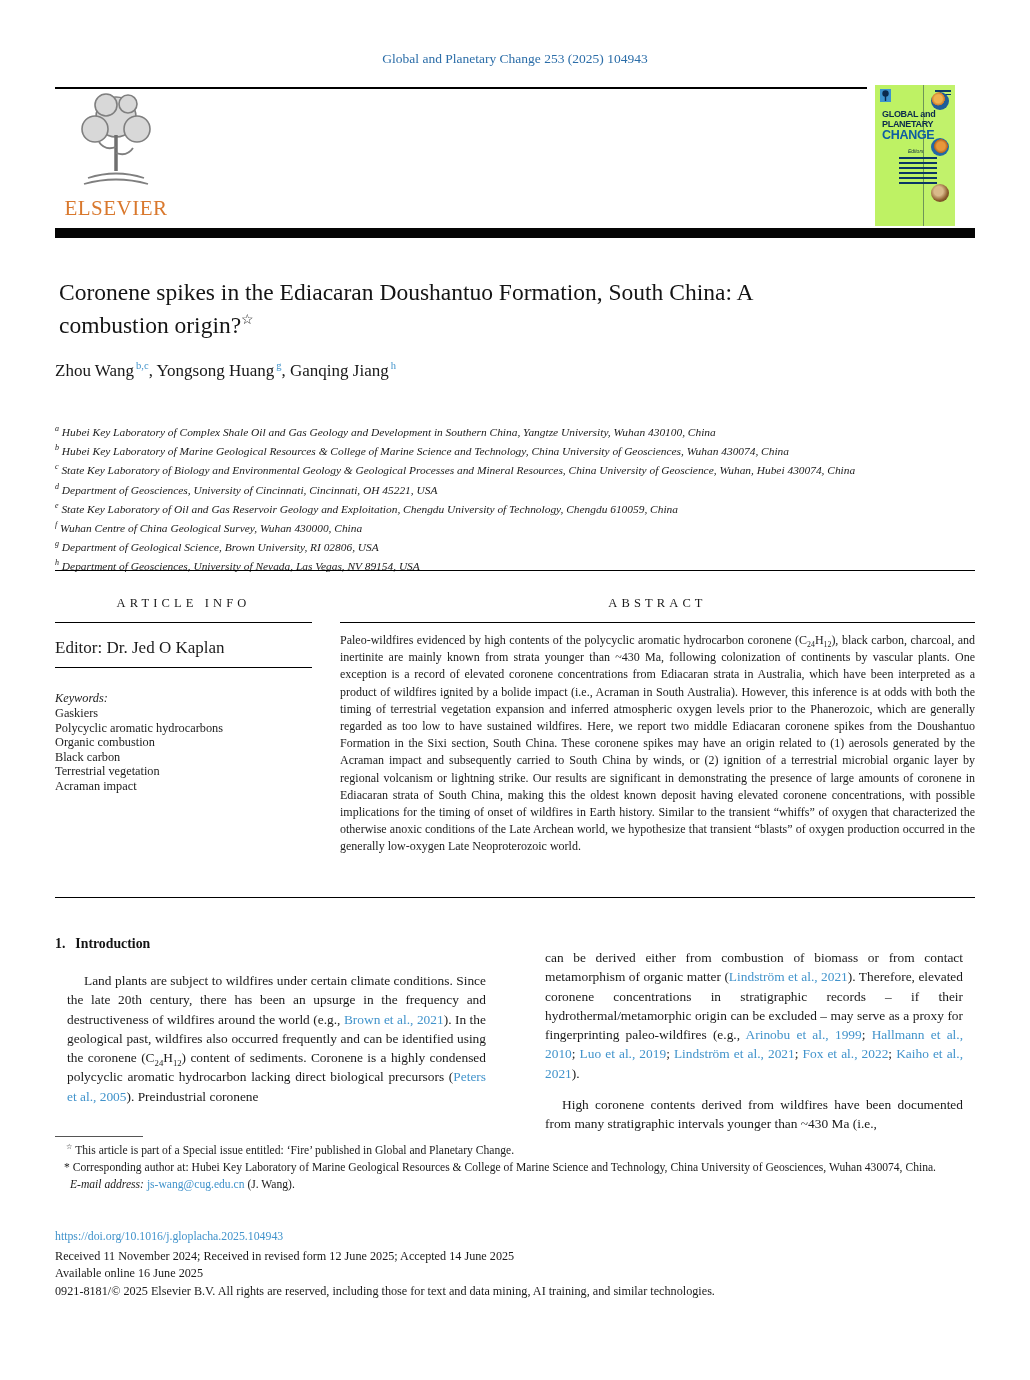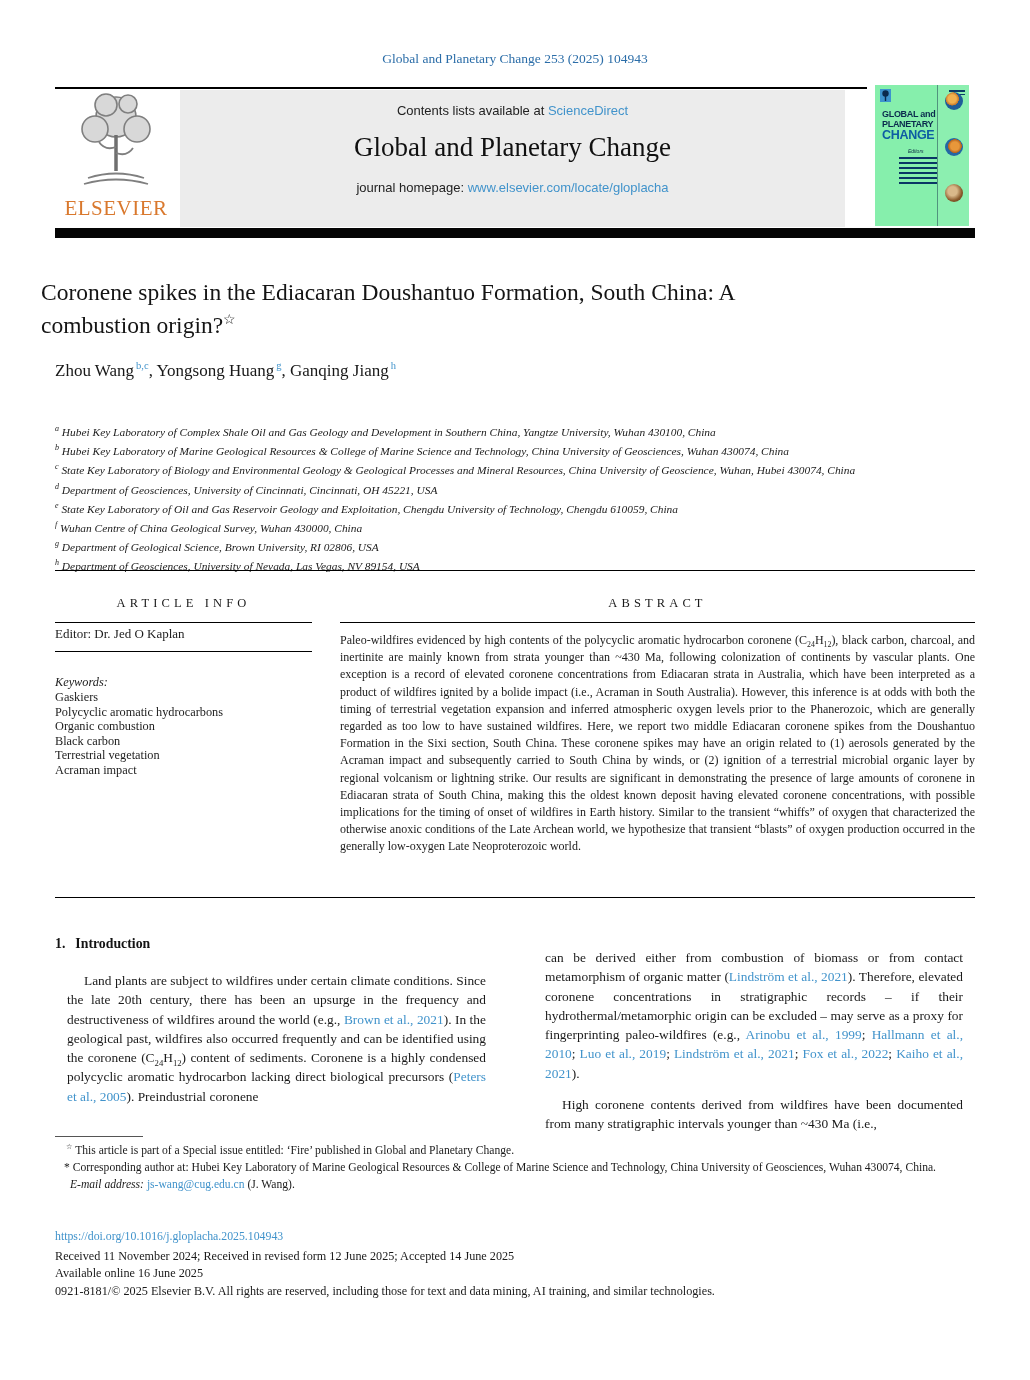--- a/index.html
+++ b/index.html
@@ -16,53 +16,53 @@
   .banner-rule{left:55px;top:87px;width:812px;border-top:2px solid #000;}
   .banner{left:55px;top:90px;width:920px;height:137px;}
   .logo-block{position:absolute;left:0;top:1px;width:122px;text-align:center;}
   .elsevier-text{font-size:21px;color:#d9782d;letter-spacing:0.5px;margin-top:1px;font-family:"Liberation Serif",serif;}
   .gray-box{position:absolute;left:125px;top:0;width:665px;height:137px;background:#ececec;text-align:center;}
   .contents-line{margin-top:13px;font-family:"Liberation Sans",sans-serif;font-size:13px;color:#222;}
   .journal-title{margin-top:14px;font-size:27px;color:#101010;}
   .homepage-line{margin-top:17px;font-family:"Liberation Sans",sans-serif;font-size:13px;color:#222;}
 
   
-  .cover{position:absolute;left:820px;top:-5px;width:94px;height:141px;background:#86efac;overflow:hidden;}
+  .cover{position:absolute;left:820px;top:-5px;width:80px;height:141px;background:#bef264;overflow:hidden;}
   .cover-strip{position:absolute;right:0;top:0;width:31px;height:100%;background:rgba(255,255,255,0.05);border-left:1px solid rgba(8,36,66,0.45);}
   .cover-logo{position:absolute;left:5px;top:4px;width:11px;height:13px;background:#3c93cd;}
   .cover-logo svg{display:block;}
   .cover-issn{position:absolute;right:4px;top:5px;width:16px;}
   .cover-issn div{height:1.5px;background:#0a3b66;margin-bottom:2px;}
   .cover-mast{position:absolute;left:7px;top:25px;font-family:"Liberation Sans",sans-serif;font-weight:bold;color:#0a2a4d;font-size:9px;line-height:9.5px;letter-spacing:-0.3px;}
   .cover-mast .m3{font-size:12.5px;color:#0d5ca3;line-height:13px;}
   .cover-editors{position:absolute;left:33px;top:63px;font-family:"Liberation Sans",sans-serif;font-size:5px;font-style:italic;color:#082743;}
   .cover-names{position:absolute;left:24px;top:72px;width:38px;}
   .cover-names div{height:1.6px;background:#0a3665;margin-bottom:3.4px;}
   .globe{position:absolute;border-radius:50%;width:18px;height:18px;}
   .globe.g1{right:6px;top:7px;background:radial-gradient(circle at 40% 38%,#f0b14f 0 26%,#c5762a 42%,#1f5d99 44% 100%);}
   .globe.g2{right:6px;top:53px;background:radial-gradient(circle at 55% 45%,#e8973a 0 30%,#b06322 48%,#2468a4 50% 100%);}
   .globe.g3{right:6px;top:99px;background:radial-gradient(circle at 42% 40%,#d9b98a 0 30%,#8a5a2b 62%,#47301a 100%);}
 
   .black-bar{left:55px;top:228px;width:920px;height:10px;background:#050505;}
 
   
-  .title{left:41px;top:276px;width:920px;font-size:23.5px;line-height:33px;font-weight:400;color:#141414;margin:0;}
+  .title{left:59px;top:276px;width:920px;font-size:23.5px;line-height:33px;font-weight:400;color:#141414;margin:0;}
   .title .mark{font-size:14px;vertical-align:super;line-height:0;}
   .authors{left:55px;top:358px;width:920px;font-size:17px;line-height:25px;color:#181818;}
   .affiliations{left:55px;top:421px;width:906px;font-size:11.4px;line-height:15.4px;font-style:italic;color:#202020;}
   .aff sup{font-size:8px;font-style:italic;}
 
   .rule-full{left:55px;top:570px;width:920px;border-top:1.5px solid #000;}
 
   
   .info-col{left:55px;top:596px;width:257px;}
   .abstract-col{left:340px;top:596px;width:635px;}
   .sec-head{font-size:12.5px;letter-spacing:0.33em;color:#1a1a1a;text-align:center;}
   .col-rule{border-top:1px solid #000;margin-top:11px;}
-  .editor{margin-top:3px;font-size:13px;}
+  .editor{margin-top:15px;font-size:17px;}
   .col-rule2{border-top:1px solid #000;margin-top:9px;}
   .kw-label{margin-top:23px;font-size:12.3px;font-style:italic;}
   .kw{font-size:12.3px;line-height:14.6px;}
   .abstract-text{margin:9px 0 0 0;font-size:12px;line-height:17.2px;text-align:justify;color:#1a1a1a;}
 
   .rule-thin{left:55px;top:897px;width:920px;border-top:1px solid #000;}
 
   
   .body-left{left:55px;top:936px;width:443px;}
   .body-right{left:533px;top:936px;width:442px;}
@@ -108,29 +108,20 @@
         <g fill="none" stroke="#7f7f7f" stroke-width="1.8">
           <path d="M46 56 Q35 60 29 51"></path>
           <path d="M46 62 Q57 66 63 57"></path>
           <path d="M18 87 Q46 78 74 87"></path>
           <path d="M14 93 Q46 84 78 93"></path>
         </g>
       </svg>
       <div class="elsevier-text">ELSEVIER</div>
     </div>
 
-    <div class="gray-box">
-      <div class="contents-line">
-        <span>Contents lists available at </span><span class="lnk">ScienceDirect</span>
-      </div>
-      <div class="journal-title">Global and Planetary Change</div>
-      <div class="homepage-line">
-        <span>journal homepage: </span><span class="lnk">www.elsevier.com/locate/gloplacha</span>
-      </div>
-    </div>
 
     <div class="cover">
       <div class="cover-strip"></div>
       <div class="cover-logo">
         <svg width="11" height="13" viewBox="0 0 11 13">
           <circle cx="5.5" cy="4.5" r="3.2" fill="#0a2a4d"></circle>
           <rect x="4.8" y="6" width="1.4" height="6" fill="#0a2a4d"></rect>
         </svg>
       </div>
       <div class="cover-issn">

